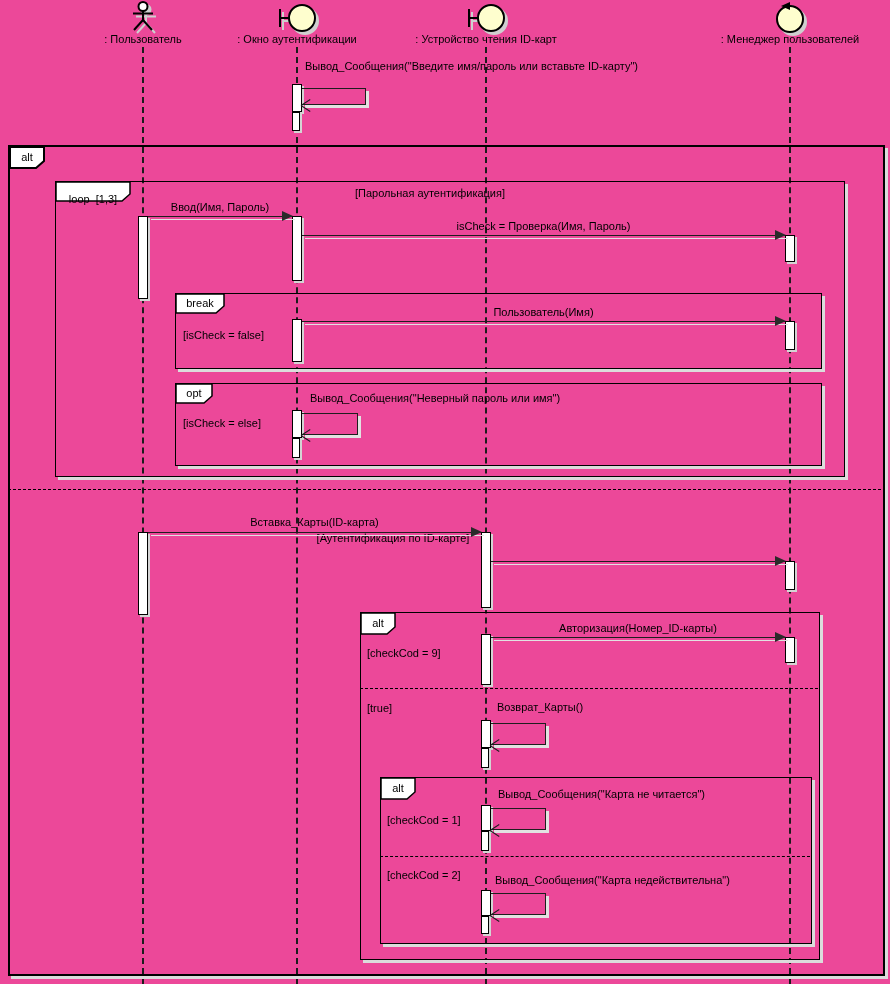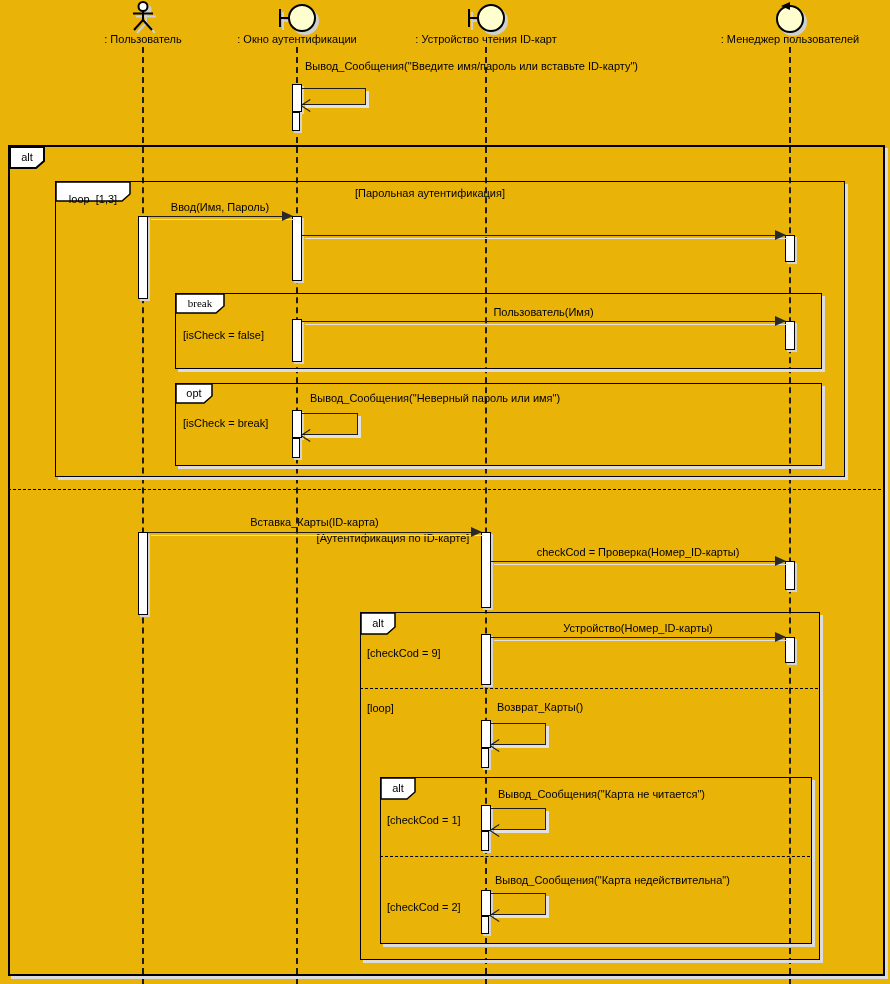--- a/index.html
+++ b/index.html
@@ -1,16 +1,16 @@
 <!DOCTYPE html>
 <html><head>
 <meta charset="utf-8">
 <style>
   html,body{margin:0;padding:0;background:#fff;}
-  #canvas{position:relative;width:890px;height:984px;background:#eab308;overflow:hidden;
+  #canvas{position:relative;width:890px;height:984px;background:#ec4899;overflow:hidden;
           font-family:"Liberation Sans","DejaVu Sans",sans-serif;font-size:11px;color:#000;}
   .lifeline{position:absolute;width:0;border-left:2px dashed #1c1c1c;}
   .head-label{position:absolute;top:33px;height:14px;text-align:center;white-space:nowrap;}
   .headicon{position:absolute;filter:drop-shadow(3px 3px 0 #cfcfcf);}
   .frag{position:absolute;border:1.5px solid #000;box-shadow:3px 3px 0 #dcdcdc;background:transparent;}
   .tab{position:absolute;left:-1px;top:-1px;}
   .tabtext{position:absolute;left:0;top:0;width:100%;height:100%;display:flex;align-items:center;
            justify-content:center;white-space:pre;padding-bottom:2px;box-sizing:border-box;}
   .guard{position:absolute;white-space:nowrap;}
   .guard.center{text-align:center;margin-top:32px;}
@@ -88,63 +88,63 @@
   <div class="frag" style="left:55px;top:181px;width:788px;height:294px;">
     <div class="tab" style="width:76px;height:38px;">
       <svg width="76" height="21" viewBox="0 0 76 21">
           <polygon points="1,1 75,1 75,13 67,20 1,20" fill="#fff" stroke="#000" stroke-width="1.5"></polygon>
         </svg>
       <span class="tabtext">loop  [1,3]</span>
     </div>
   </div>
 
   <div class="frag" style="left:175px;top:293px;width:645px;height:74px;">
-    <div class="tab" style="width:50px;height:21px;font-family:Liberation Serif, serif;">
+    <div class="tab" style="width:50px;height:21px;">
       <svg width="50" height="21" viewBox="0 0 50 21">
           <polygon points="1,1 49,1 49,13 41,20 1,20" fill="#fff" stroke="#000" stroke-width="1.5"></polygon>
         </svg>
       <span class="tabtext">break</span>
     </div>
     <div class="guard" style="left:7px;top:35px;">[isCheck = false]</div>
   </div>
 
   <div class="frag" style="left:175px;top:383px;width:645px;height:81px;">
     <div class="tab" style="width:38px;height:21px;">
       <svg width="38" height="21" viewBox="0 0 38 21">
           <polygon points="1,1 37,1 37,13 29,20 1,20" fill="#fff" stroke="#000" stroke-width="1.5"></polygon>
         </svg>
       <span class="tabtext">opt</span>
     </div>
-    <div class="guard" style="left:7px;top:33px;">[isCheck = break]</div>
+    <div class="guard" style="left:7px;top:33px;">[isCheck = else]</div>
   </div>
 
   <div class="sep" style="left:8px;top:489px;width:873px;"></div>
   <div class="guard center" style="left:283px;top:500px;width:220px;">[Аутентификация по ID-карте]</div>
 
   <div class="frag" style="left:360px;top:612px;width:458px;height:346px;">
     <div class="tab" style="width:36px;height:23px;">
       <svg width="36" height="23" viewBox="0 0 36 23">
           <polygon points="1,1 35,1 35,15 27,22 1,22" fill="#fff" stroke="#000" stroke-width="1.5"></polygon>
         </svg>
       <span class="tabtext">alt</span>
     </div>
     <div class="guard" style="left:6px;top:34px;">[checkCod = 9]</div>
-    <div class="guard" style="left:6px;top:89px;">[loop]</div>
+    <div class="guard" style="left:6px;top:89px;">[true]</div>
   </div>
   <div class="sep" style="left:360px;top:688px;width:458px;"></div>
 
   <div class="frag" style="left:380px;top:777px;width:430px;height:165px;">
     <div class="tab" style="width:36px;height:23px;">
       <svg width="36" height="23" viewBox="0 0 36 23">
           <polygon points="1,1 35,1 35,15 27,22 1,22" fill="#fff" stroke="#000" stroke-width="1.5"></polygon>
         </svg>
       <span class="tabtext">alt</span>
     </div>
     <div class="guard" style="left:6px;top:36px;">[checkCod = 1]</div>
-    <div class="guard" style="left:6px;top:91px;margin-top:32px;">[checkCod = 2]</div>
+    <div class="guard" style="left:6px;top:91px;">[checkCod = 2]</div>
   </div>
   <div class="sep" style="left:380px;top:856px;width:430px;"></div>
 
   <div class="act" style="left:292px;top:84px;height:28px;"></div>
   <div class="act narrow" style="left:292px;top:112px;height:19px;"></div>
   <div class="act" style="left:138px;top:216px;height:83px;"></div>
   <div class="act" style="left:292px;top:216px;height:65px;"></div>
   <div class="act" style="left:785px;top:235px;height:27px;"></div>
   <div class="act" style="left:292px;top:319px;height:43px;"></div>
   <div class="act" style="left:785px;top:321px;height:29px;"></div>
@@ -163,43 +163,43 @@
   <div class="act narrow" style="left:481px;top:916px;height:18px;"></div>
 
   <div class="selflabel" style="left:305px;top:60px;">Вывод_Сообщения("Введите имя/пароль или вставьте ID-карту")</div>
   <div class="selfmsg" style="left:302px;top:88px;width:63px;height:15px;"></div>
 
   <div class="msglabel" style="left:148px;top:201px;width:144px;">Ввод(Имя, Пароль)</div>
   <div class="msg" style="left:148px;top:216px;width:144px;">
       <span class="arrow"></span>
     </div>
 
+  <div class="msglabel" style="left:302px;top:220px;width:483px;">isCheck = Проверка(Имя, Пароль)</div>
   <div class="msg" style="left:302px;top:235px;width:483px;">
       <span class="arrow"></span>
     </div>
 
   <div class="msglabel" style="left:302px;top:306px;width:483px;">Пользователь(Имя)</div>
   <div class="msg" style="left:302px;top:321px;width:483px;">
       <span class="arrow"></span>
     </div>
 
   <div class="selflabel" style="left:310px;top:392px;">Вывод_Сообщения("Неверный пароль или имя")</div>
   <div class="selfmsg" style="left:302px;top:413px;width:55px;height:20px;"></div>
 
   <div class="msglabel" style="left:148px;top:516px;width:333px;text-align:center;">Вставка_Карты(ID-карта)</div>
   <div class="msg" style="left:148px;top:532px;width:333px;">
       <span class="arrow"></span>
     </div>
 
-  <div class="msglabel" style="left:491px;top:546px;width:294px;">checkCod = Проверка(Номер_ID-карты)</div>
   <div class="msg" style="left:491px;top:561px;width:294px;">
       <span class="arrow"></span>
     </div>
 
-  <div class="msglabel" style="left:491px;top:622px;width:294px;">Устройство(Номер_ID-карты)</div>
+  <div class="msglabel" style="left:491px;top:622px;width:294px;">Авторизация(Номер_ID-карты)</div>
   <div class="msg" style="left:491px;top:637px;width:294px;">
       <span class="arrow"></span>
     </div>
 
   <div class="selflabel" style="left:497px;top:701px;">Возврат_Карты()</div>
   <div class="selfmsg" style="left:491px;top:723px;width:54px;height:20px;"></div>
 
   <div class="selflabel" style="left:498px;top:788px;">Вывод_Сообщения("Карта не читается")</div>
   <div class="selfmsg" style="left:491px;top:808px;width:54px;height:20px;"></div>
 

